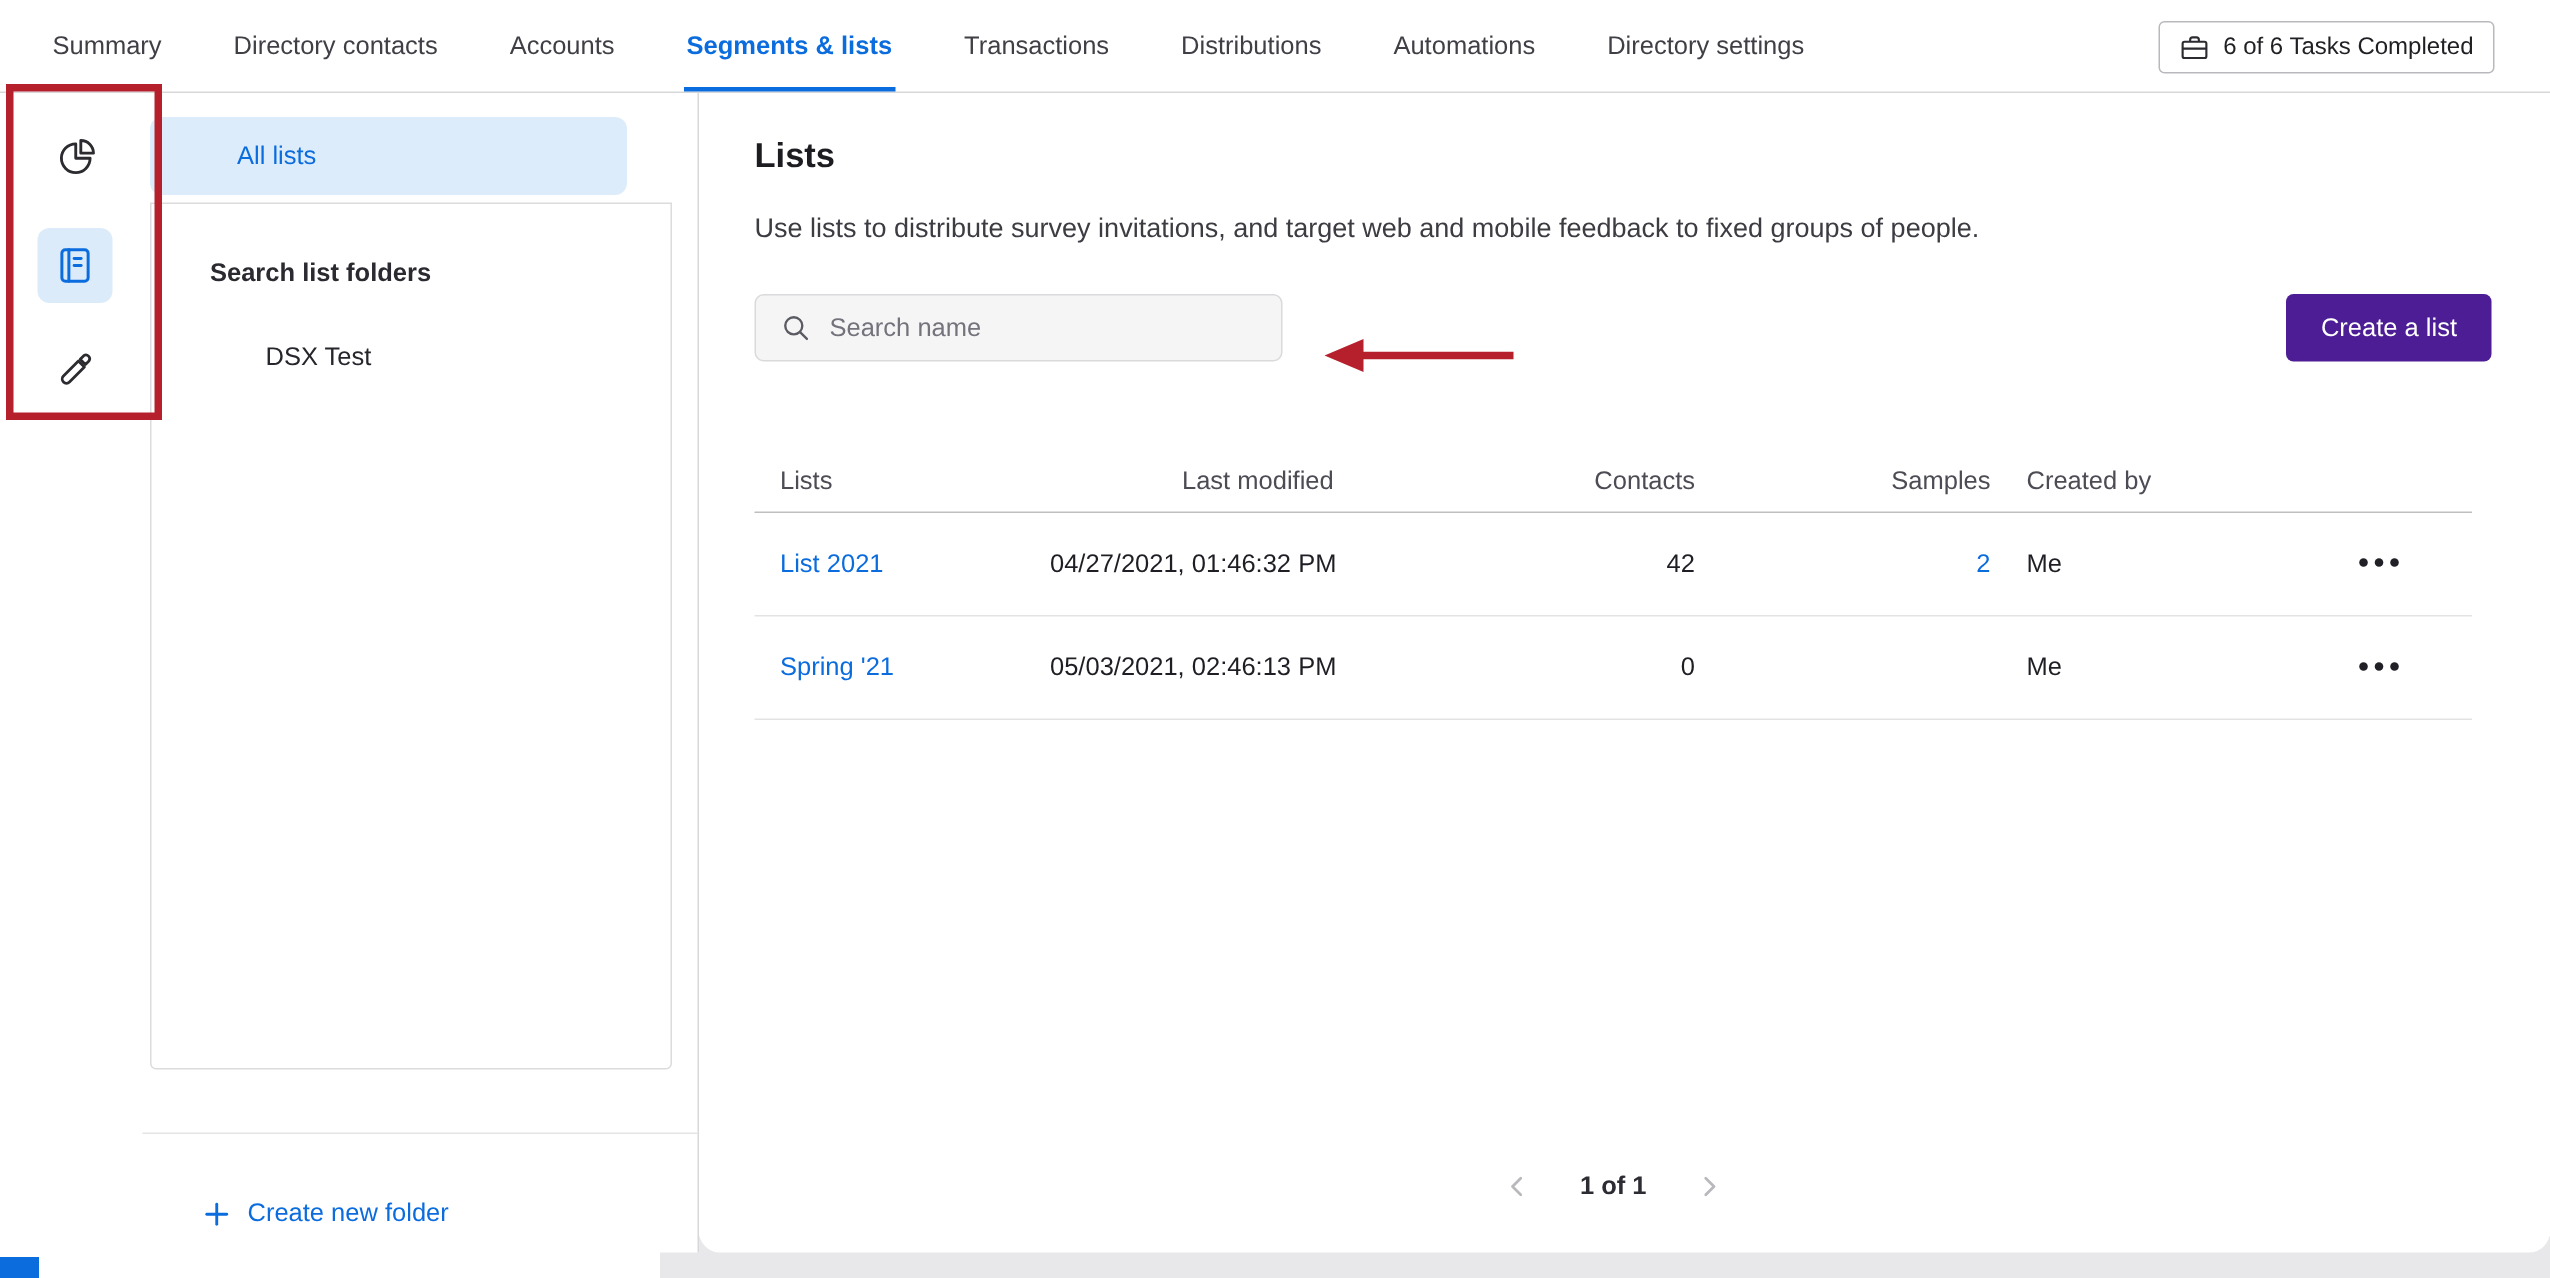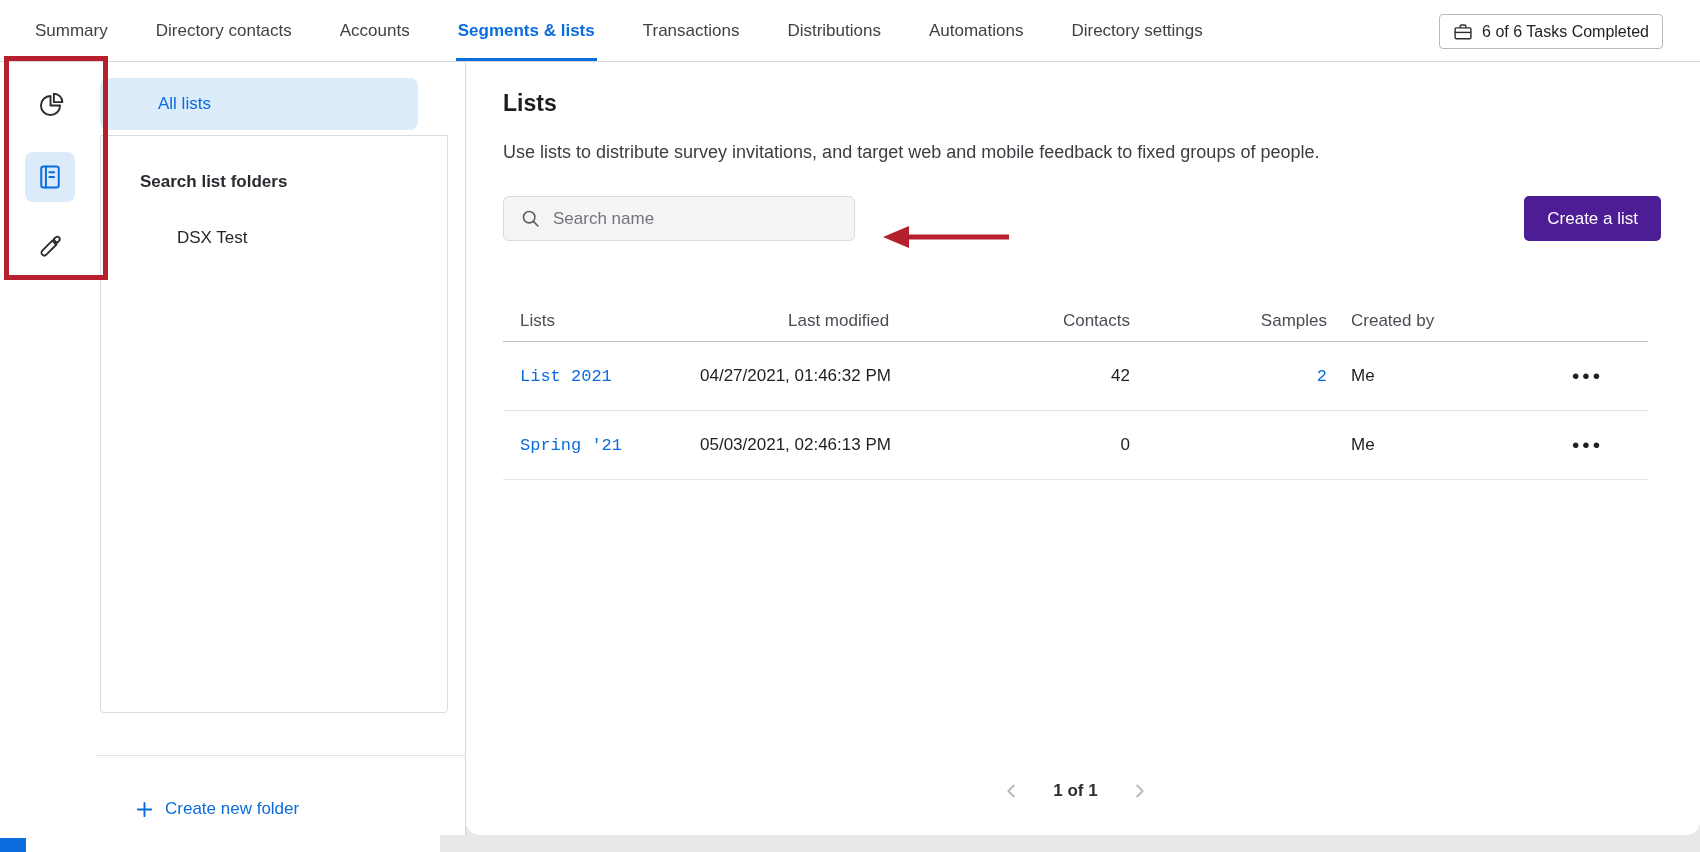--- a/index.html
+++ b/index.html
@@ -68,21 +68,21 @@
   
   .list-table { position:absolute; left:37px; top:238px; width:1145px; }
   .thead, .trow { display:grid; grid-template-columns:197px 270px 160px 197px 200px 1fr; align-items:center; }
   .thead { height:42px; font-size:17px; color:#4c4c55; border-bottom:1px solid #bfbfc2; }
   .trow { height:69px; font-size:17px; color:#1e1e24; border-bottom:1px solid #e3e3e5; }
   .cell-list { padding-left:17px; }
   .th-modified { padding-left:88px; }
   .cell-contacts, .cell-samples { text-align:right; }
   .cell-created { padding-left:24px; }
   .cell-actions { text-align:center; }
-  .link { color:#0b6cde; cursor:pointer; text-decoration:none;font-family:Liberation Mono, monospace; }
+  .link { color:#0b6cde; cursor:pointer; text-decoration:none; }
   .dots-btn { font-size:21px; letter-spacing:3px; color:#202026; cursor:pointer; background:none;
     border:none; font-family:inherit; padding:2px 6px; }
 
   
   .pagination { position:absolute; left:37px; top:716px; width:1145px; display:flex; align-items:center;
     justify-content:center; gap:28px; }
   .page-label { font-size:17px; font-weight:700; color:#2c2c32; }
   .page-chev { width:26px; height:26px; display:flex; align-items:center; justify-content:center;
     background:none; border:none; cursor:pointer; padding:0; }
 

